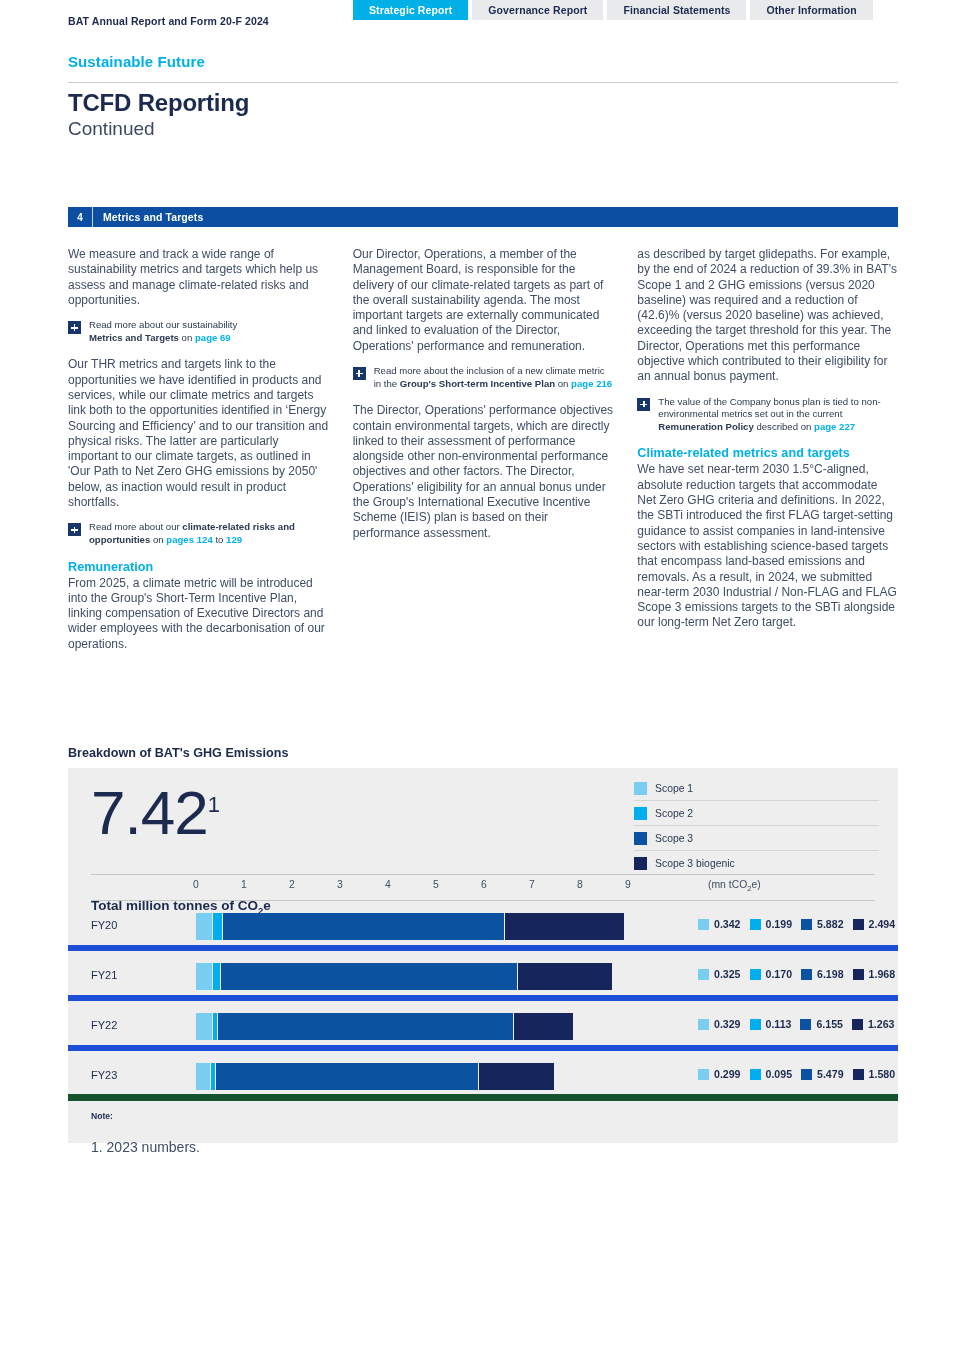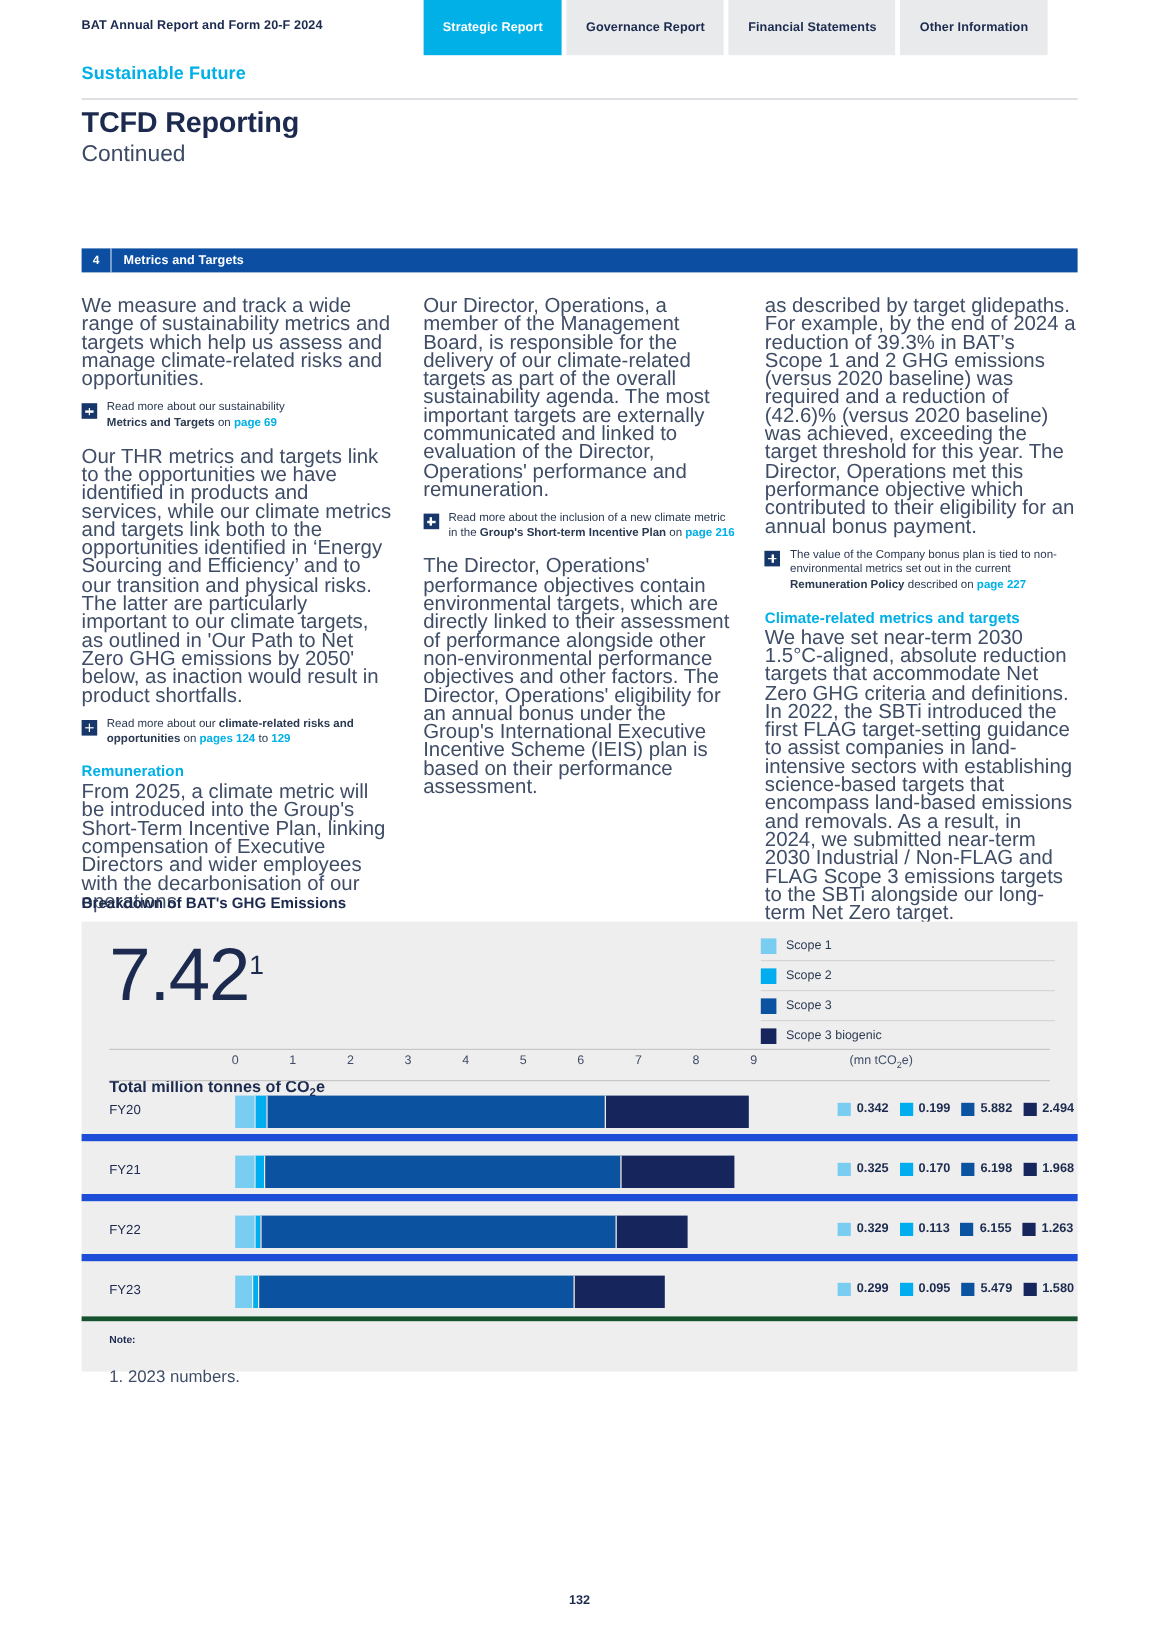--- a/index.html
+++ b/index.html
@@ -13,21 +13,21 @@
   .page { position: relative; width: 966px; height: 1365px; overflow: hidden; }
 
   
   .header { position: absolute; left: 0; top: 0; width: 966px; height: 36px; }
   .header-title {
     position: absolute; left: 68px; top: 15px;
     font-size: 10.5px; font-weight: 700; color: #1b2a4e; letter-spacing: .1px;
   }
   .tabs { position: absolute; left: 353px; top: 0; display: flex; gap: 4px; }
   .tab {
-    height: 46px; display: flex; align-items: center; justify-content: center;
+    height: 20px; display: flex; align-items: center; justify-content: center;
     padding: 0 16px; font-size: 10.5px; font-weight: 700; letter-spacing: .1px;
     background: #e9eaec; color: #1b2a4e; white-space: nowrap;
   }
   .tab.active { background: #00b0e6; color: #ffffff; }
 
   
   .eyebrow {
     position: absolute; left: 68px; top: 53px;
     font-size: 15px; font-weight: 700; color: #00b0e6; letter-spacing: .1px;
   }
@@ -52,21 +52,21 @@
   }
   .sectionbar .divider { width: 1px; height: 20px; background: #ffffff; opacity: .75; }
   .sectionbar .label {
     padding-left: 10px; color: #ffffff; font-size: 10.5px; font-weight: 700; letter-spacing: .1px;
   }
 
   
   .cols { position: absolute; left: 68px; top: 247px; width: 830px; display: flex; gap: 24px; }
   .col { width: 261px; }
   .col p {
-    font-size: 17px; line-height: 15.3px; color: #3f4d66;
+    font-size: 12px; line-height: 15.3px; color: #3f4d66;
     margin-bottom: 11px;
   }
   .subhead {
     font-size: 12.6px; font-weight: 700; color: #00b0e6;
     margin-bottom: 2px; letter-spacing: .05px;
   }
 
   
   .callout { display: flex; gap: 8px; margin: 4px 0 13px 0; align-items: flex-start; }
   .plusbox {
@@ -124,21 +124,21 @@
     transform: translateX(-50%); text-align: center;
   }
   .axis-unit {
     position: absolute; left: 640px; top: 3px; font-size: 10.4px; color: #3f4d66;
   }
   .axis-unit sub { font-size: 7.6px; vertical-align: sub; }
 
   
   .rows { position: absolute; left: 0; top: 133px; width: 830px; }
   .bar-row { position: relative; height: 50px; border-bottom: 6px solid #1d4ed8; }
-  .bar-row:last-child { border-bottom: 4px solid #14532d; }
+  .bar-row:last-child { border-bottom: 7px solid #14532d; }
   .row-label {
     position: absolute; left: 23px; top: 18px;
     font-size: 11px; font-weight: 400; color: #1b2a4e;
   }
   .bar-track { position: absolute; left: 128px; top: 12px; height: 27px; display: flex; }
   .seg { height: 27px; }
   .seg + .seg { border-left: 1px solid #eeeeee; }
 
   .vals { position: absolute; left: 630px; top: 17px; display: flex; gap: 9px; align-items: center; }
   .val { display: flex; align-items: center; gap: 5px; }
@@ -375,14 +375,13 @@
           </div>
         </div>
       </div>
 
     <div style="position:absolute;left:23px;top:343px">
       <div class="note-head">Note:</div>
       <div class="note-item">1.  2023 numbers.</div>
     </div>
   </div>
 
-  <div class="pagenum">132</div>
 </div>
 
 </body></html>

